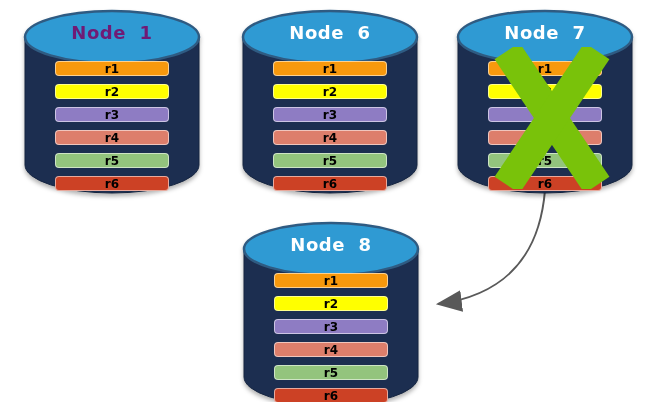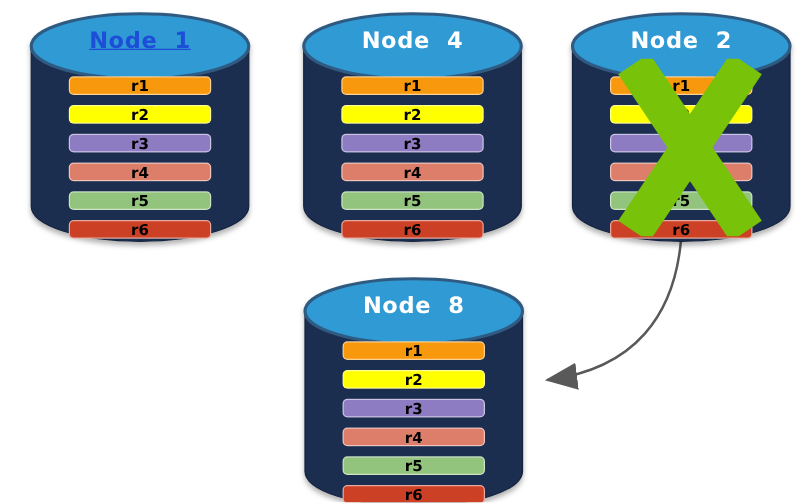--- a/index.html
+++ b/index.html
@@ -88,21 +88,21 @@
       </marker>
     </defs>
     <path id="arrow-path" d="M545 190 C540 252 508 295 438 304" fill="none" stroke-width="2" marker-end="url(#ah)" stroke="#595959"></path>
   </svg>
 
     <div class="node" style="left: 22px; top: 5px;">
       <svg class="cyl" viewBox="0 0 180 192">
         <path class="cyl-body" d="M3 32 L3 160 A87 28 0 0 0 177 160 L177 32 Z" stroke-width="1" fill="#1C2E50" stroke="#142440"></path>
         <ellipse class="cyl-top" cx="90" cy="32" rx="87" ry="26" stroke-width="2.5" fill="#2F9AD3" stroke="#2F5B82"></ellipse>
       </svg>
-      <div class="node-title" style="color: #1d4ed8; text-decoration: underline;">Node 1</div>
+      <div class="node-title" style="color: #701a75;">Node 1</div>
       <div class="bars">
         <div class="bar" style="background: rgb(248, 153, 13);">
           <span style="color: rgb(0, 0, 0);">r1</span>
         </div>
         <div class="bar" style="background: rgb(255, 255, 0);">
           <span style="color: rgb(0, 0, 0);">r2</span>
         </div>
         <div class="bar" style="background: rgb(142, 124, 195);">
           <span style="color: rgb(0, 0, 0);">r3</span>
         </div>
@@ -117,21 +117,21 @@
         </div>
       </div>
 
     </div>
 
     <div class="node" style="left: 240px; top: 5px;">
       <svg class="cyl" viewBox="0 0 180 192">
         <path class="cyl-body" d="M3 32 L3 160 A87 28 0 0 0 177 160 L177 32 Z" stroke-width="1" fill="#1C2E50" stroke="#142440"></path>
         <ellipse class="cyl-top" cx="90" cy="32" rx="87" ry="26" stroke-width="2.5" fill="#2F9AD3" stroke="#2F5B82"></ellipse>
       </svg>
-      <div class="node-title" style="color: rgb(255, 255, 255);">Node 4</div>
+      <div class="node-title" style="color: rgb(255, 255, 255);">Node 6</div>
       <div class="bars">
         <div class="bar" style="background: rgb(248, 153, 13);">
           <span style="color: rgb(0, 0, 0);">r1</span>
         </div>
         <div class="bar" style="background: rgb(255, 255, 0);">
           <span style="color: rgb(0, 0, 0);">r2</span>
         </div>
         <div class="bar" style="background: rgb(142, 124, 195);">
           <span style="color: rgb(0, 0, 0);">r3</span>
         </div>
@@ -146,21 +146,21 @@
         </div>
       </div>
 
     </div>
 
     <div class="node" style="left: 455px; top: 5px;">
       <svg class="cyl" viewBox="0 0 180 192">
         <path class="cyl-body" d="M3 32 L3 160 A87 28 0 0 0 177 160 L177 32 Z" stroke-width="1" fill="#1C2E50" stroke="#142440"></path>
         <ellipse class="cyl-top" cx="90" cy="32" rx="87" ry="26" stroke-width="2.5" fill="#2F9AD3" stroke="#2F5B82"></ellipse>
       </svg>
-      <div class="node-title" style="color: rgb(255, 255, 255);">Node 2</div>
+      <div class="node-title" style="color: rgb(255, 255, 255);">Node 7</div>
       <div class="bars">
         <div class="bar" style="background: rgb(248, 153, 13);">
           <span style="color: rgb(0, 0, 0);">r1</span>
         </div>
         <div class="bar" style="background: rgb(255, 255, 0);">
           <span style="color: rgb(0, 0, 0);">r2</span>
         </div>
         <div class="bar" style="background: rgb(142, 124, 195);">
           <span style="color: rgb(0, 0, 0);">r3</span>
         </div>

